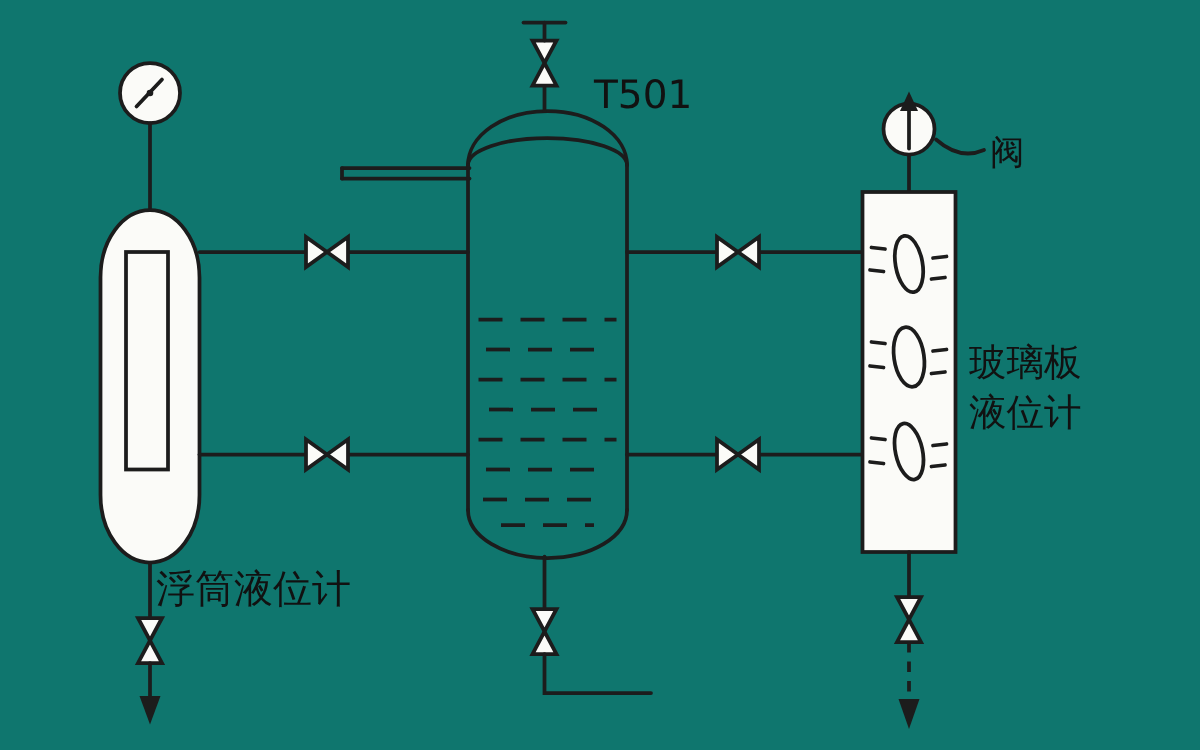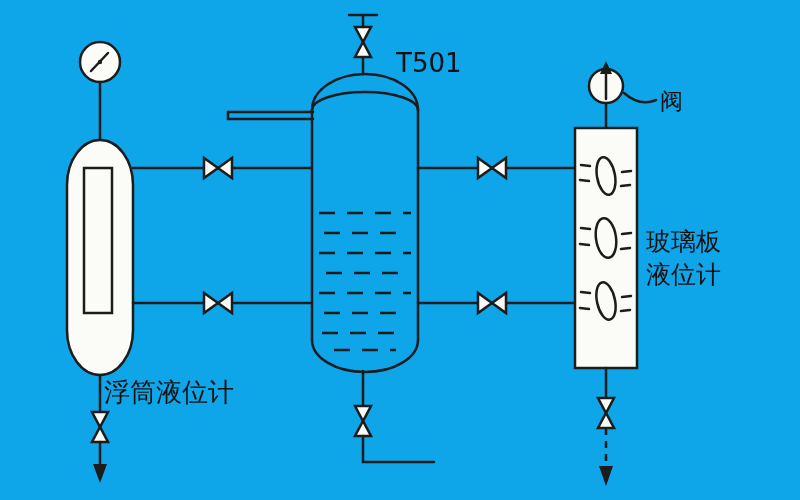--- a/index.html
+++ b/index.html
@@ -4,21 +4,21 @@
 <style>
   html, body {
     margin: 0;
     padding: 0;
     background: #ffffff;
     font-family: "DejaVu Sans", sans-serif;
   }
   .stage {
     width: 800px;
     height: 500px;
-    background: #0ea5e9;
+    background: #0f766e;
     position: relative;
     overflow: hidden;
   }
   svg { display: block; }
   .ln {
     stroke: #1c1c1c;
     stroke-width: 2.5;
     fill: none;
     stroke-linecap: round;
   }

